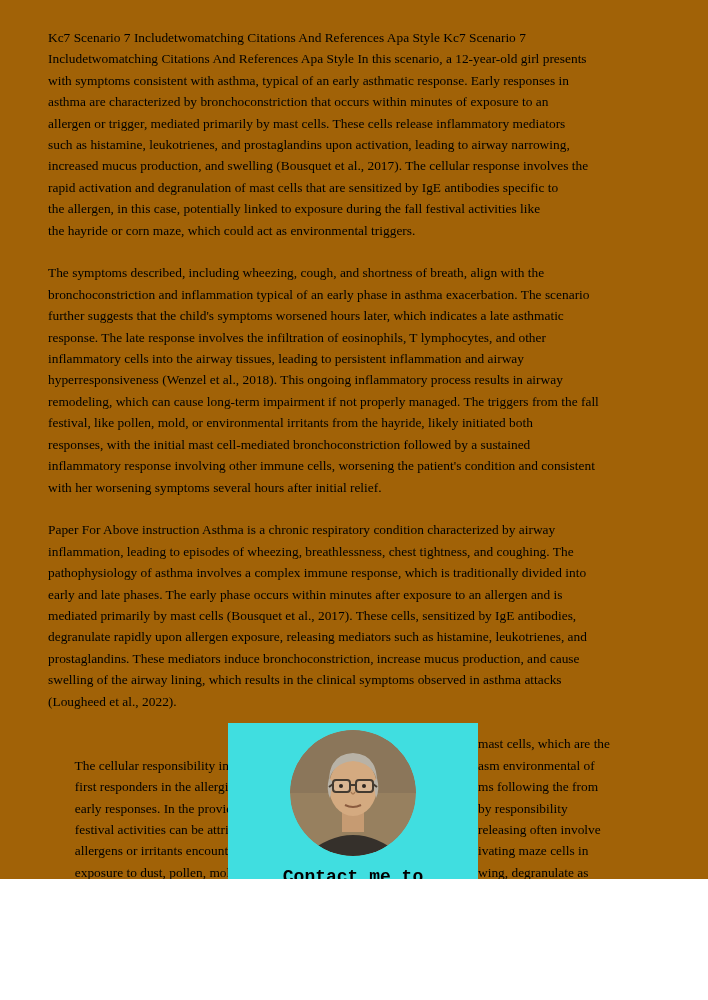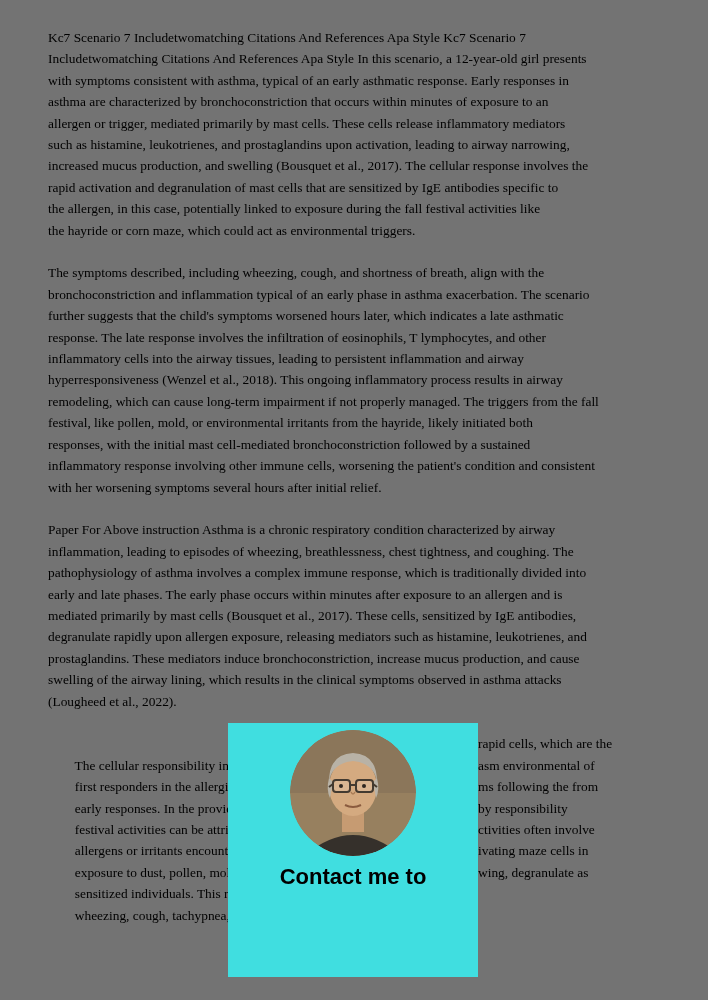--- a/index.html
+++ b/index.html
@@ -4,22 +4,22 @@
 <style>
   * { box-sizing: border-box; margin: 0; padding: 0; }
   html, body { background: #ffffff; }
   body {
     width: 708px; height: 1000px;
     font-family: "Liberation Serif", serif;
     color: #000000;
   }
   .page {
     position: relative;
-    width: 708px; height: 1000px;
-    background: #737373;
+    width: 708px; height: 879px;
+    background: #a16207;
     overflow: hidden;
   }
   .doc {
     padding: 27px 0 0 48px;
     font-size: 13.4px;
     line-height: 21.4px;
     color: #000000;
   }
   .para {
     white-space: pre;
@@ -48,23 +48,23 @@
     z-index: 3;
   }
   .avatar {
     width: 126px; height: 126px;
     margin: 7px auto 0 auto;
     border-radius: 50%;
     overflow: hidden;
   }
   .avatar svg { display: block; }
   .contact-heading {
-    font-family: Liberation Sans, sans-serif;
+    font-family: Liberation Mono, monospace;
     font-weight: 700;
-    font-size: 22px;
+    font-size: 18px;
     line-height: 26px;
     color: #000000;
     margin-top: 8px;
   }
   .contact-email {
     font-family: "Liberation Serif", serif;
     font-weight: 700;
     font-size: 17px;
     line-height: 22px;
     color: #000000;
@@ -106,37 +106,37 @@
 early and late phases. The early phase occurs within minutes after exposure to an allergen and is
 mediated primarily by mast cells (Bousquet et al., 2017). These cells, sensitized by IgE antibodies,
 degranulate rapidly upon allergen exposure, releasing mediators such as histamine, leukotrienes, and
 prostaglandins. These mediators induce bronchoconstriction, increase mucus production, and cause
 swelling of the airway lining, which results in the clinical symptoms observed in asthma attacks
 (Lougheed et al., 2022).</div>
 
     <div class="p4">
       <div class="p4-line">
         <span class="frag-left">The cellular responsibility in this scenario</span>
-        <span class="frag-right">rapid cells, which are the</span>
+        <span class="frag-right">mast cells, which are the</span>
       </div>
       <div class="p4-line">
         <span class="frag-left">first responders in the allergic cascade</span>
         <span class="frag-right">asm environmental of</span>
       </div>
       <div class="p4-line">
         <span class="frag-left">early responses. In the provided scenario</span>
         <span class="frag-right">ms following the from</span>
       </div>
       <div class="p4-line">
         <span class="frag-left">festival activities can be attributed to</span>
         <span class="frag-right">by responsibility</span>
       </div>
       <div class="p4-line">
         <span class="frag-left">allergens or irritants encountered during</span>
-        <span class="frag-right">ctivities often involve</span>
+        <span class="frag-right">releasing often involve</span>
       </div>
       <div class="p4-line">
         <span class="frag-left">exposure to dust, pollen, mold, or hay</span>
         <span class="frag-right">ivating maze cells in</span>
       </div>
       <div class="p4-line">
         <span class="frag-left">sensitized individuals. This results in</span>
         <span class="frag-right">wing, degranulate as</span>
       </div>
       <div class="p4-line">

